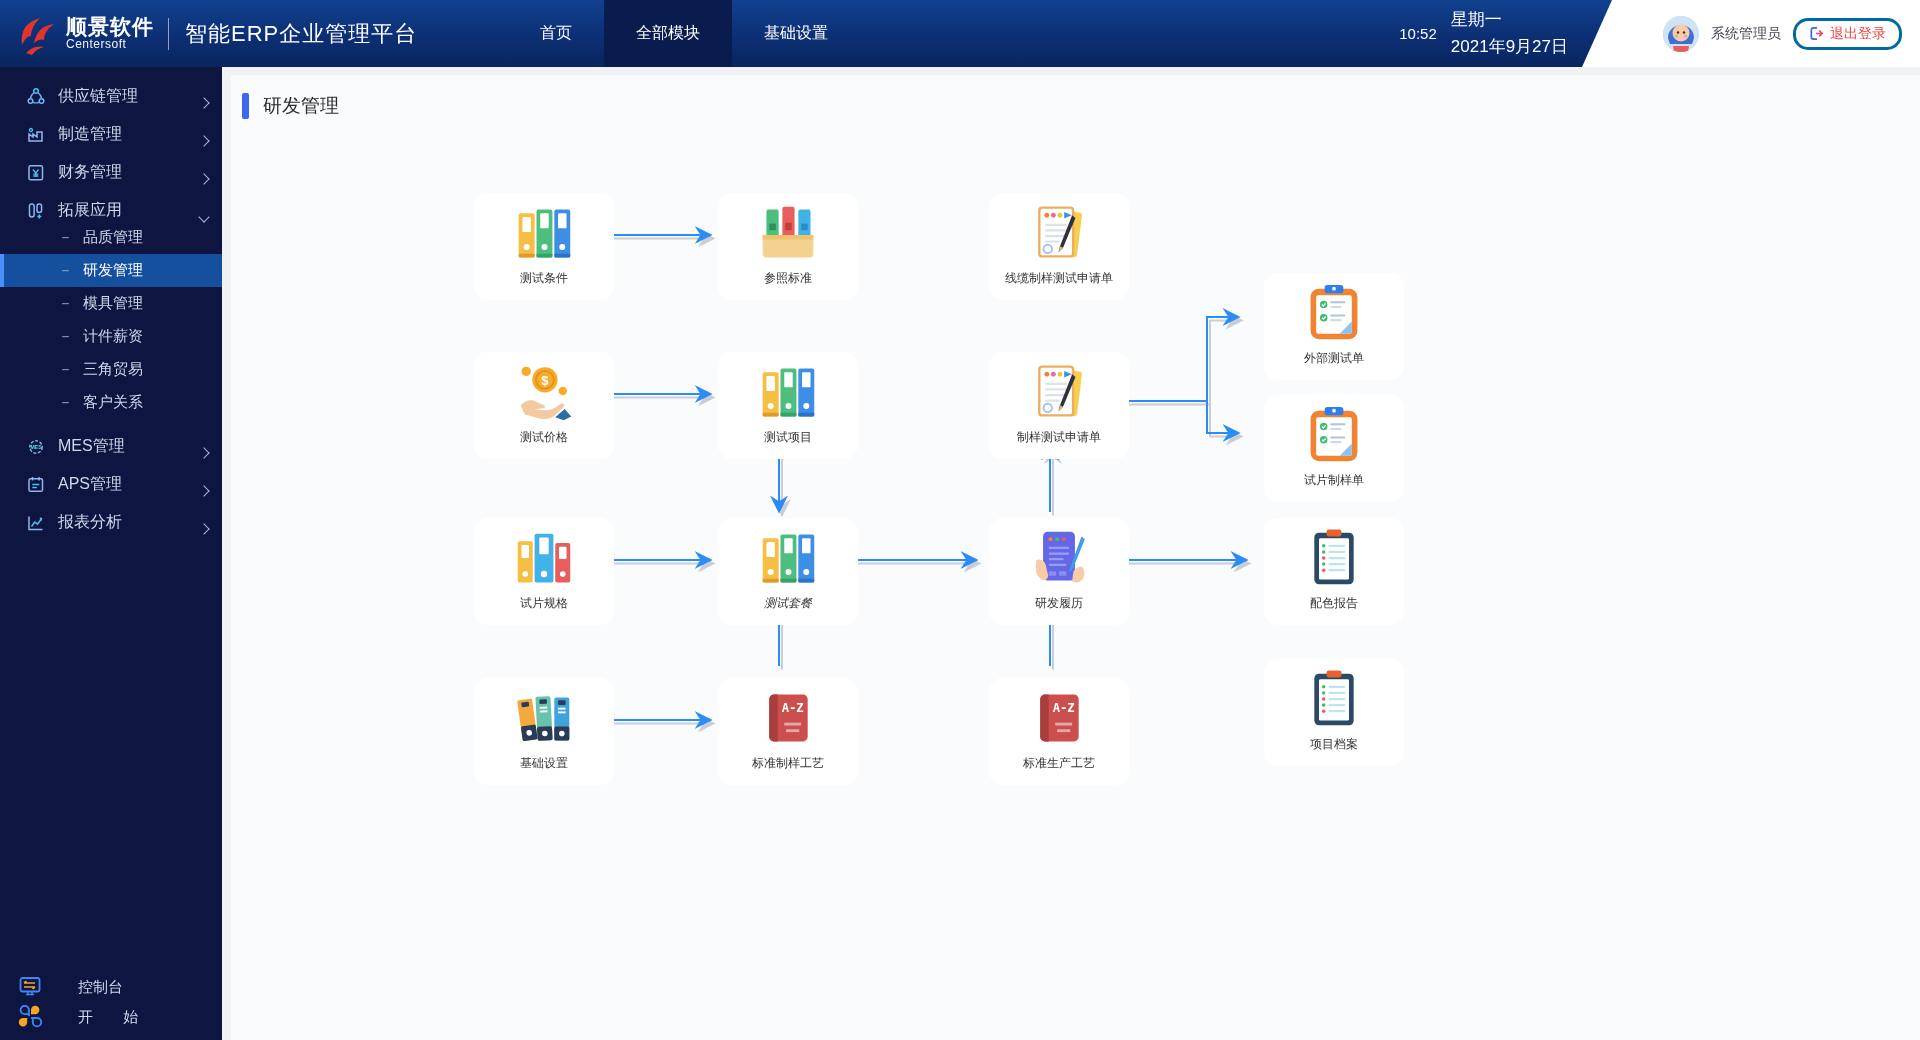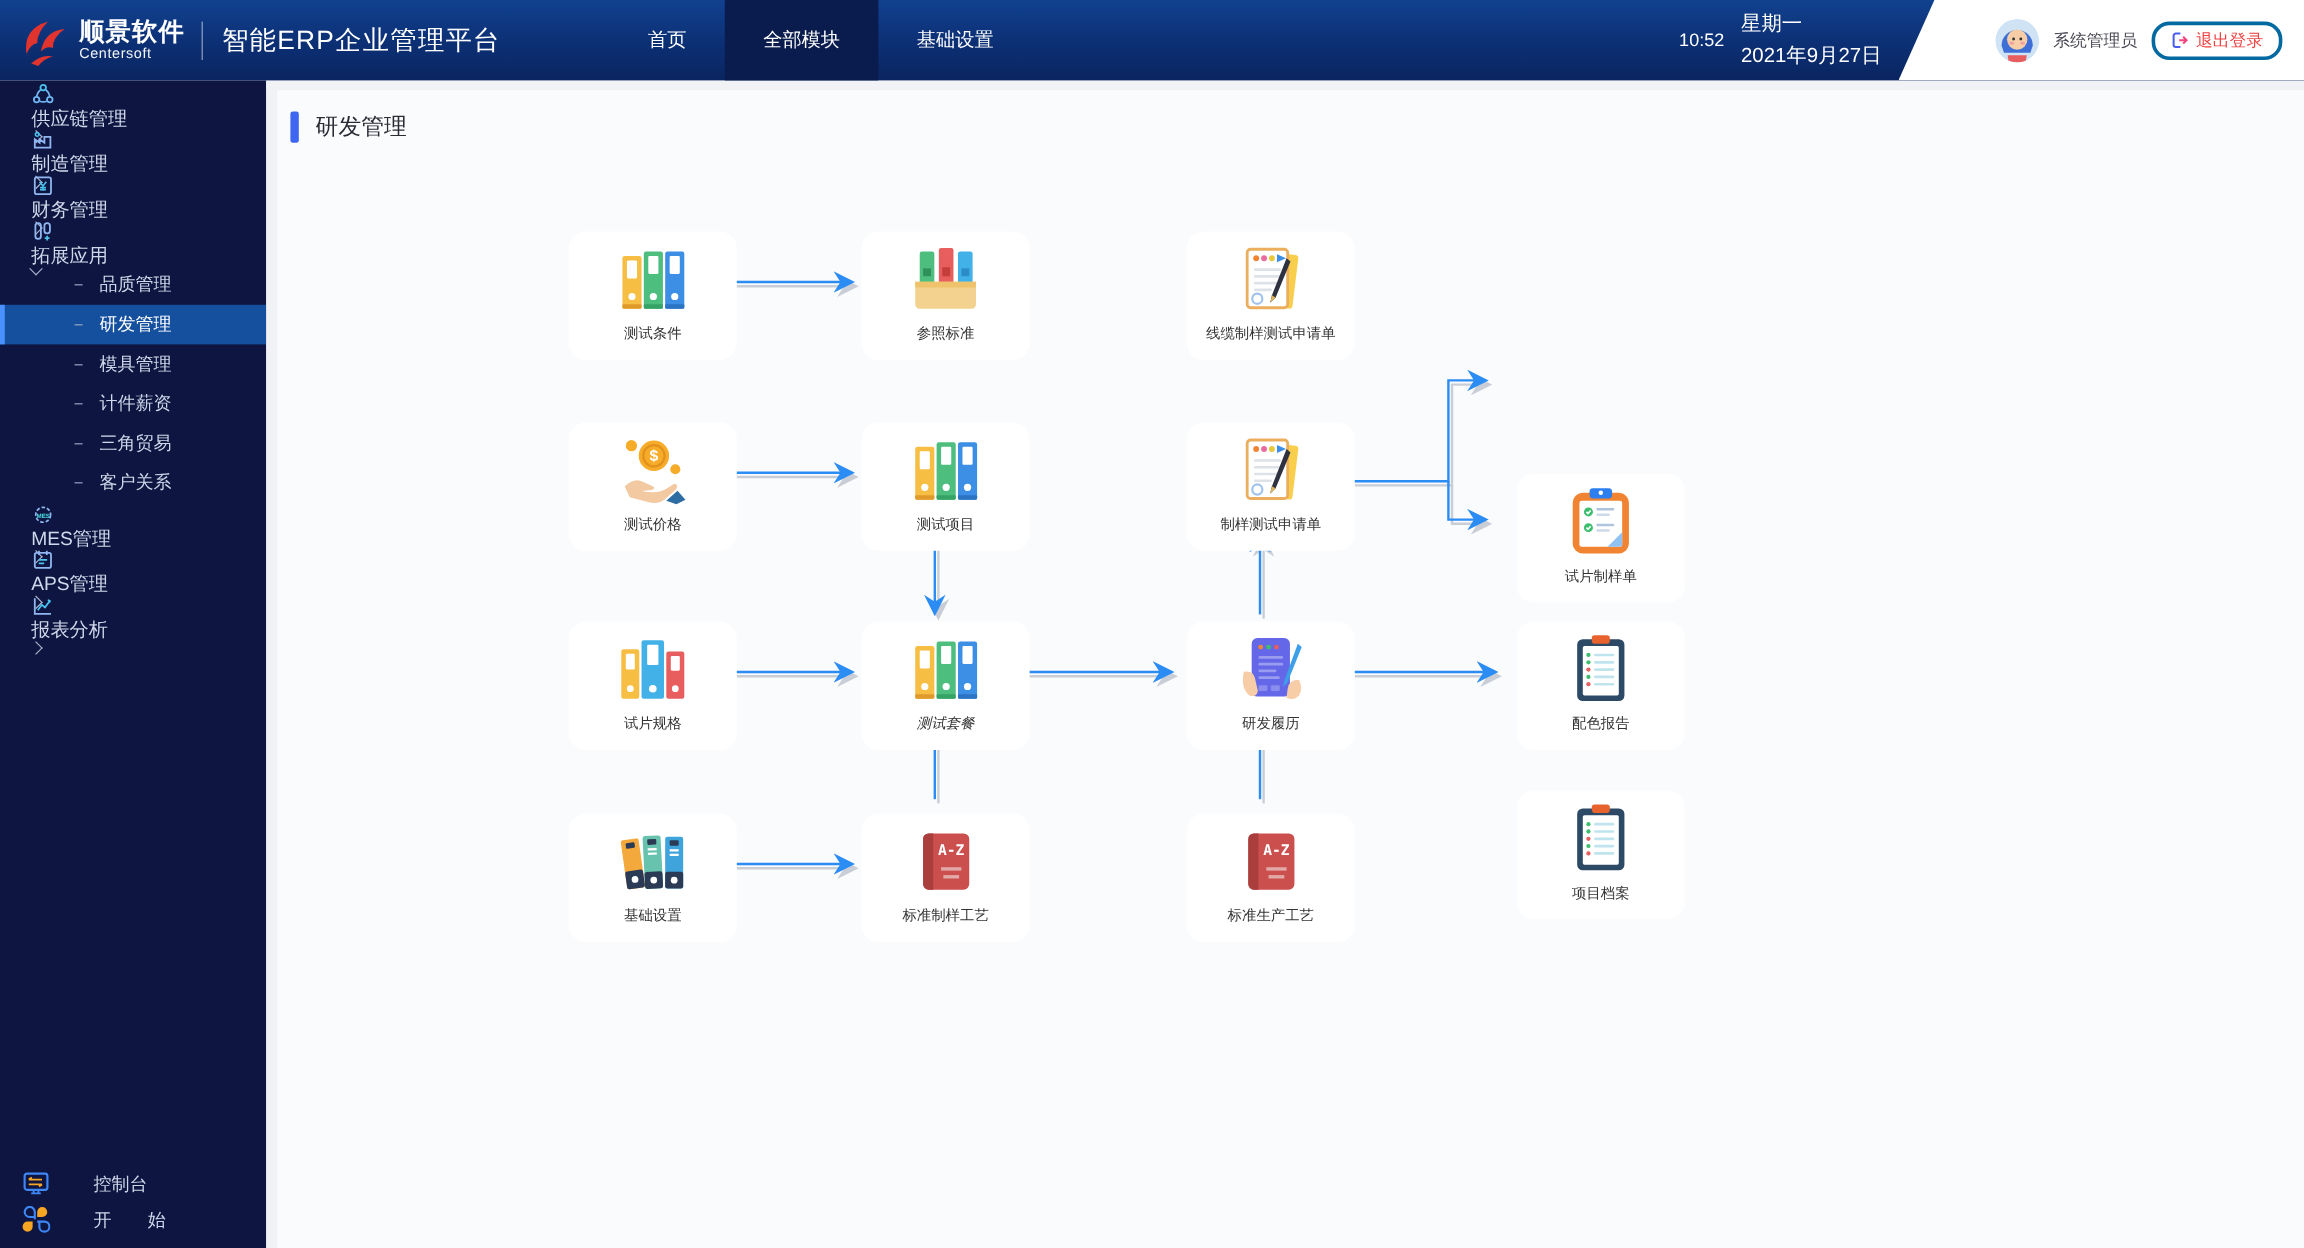--- a/index.html
+++ b/index.html
@@ -27,21 +27,21 @@
     clip-path:polygon(30px 0,100% 0,100% 100%,0 100%); display:flex; align-items:center; justify-content:flex-end; gap:12px; padding-right:18px; }
   .avatar { width:36px; height:36px; border-radius:50%; overflow:hidden; background:#bfd9f2; flex:none; cursor:pointer; }
   .username { font-size:14px; color:#4a4a55; }
   .logout-btn { display:flex; align-items:center; gap:6px; border:3px solid #0369a1; border-radius:15px;
     padding:4px 13px; background:#fff; cursor:pointer; }
   .logout-label { color:#f03e3e; font-size:14px; }
 
   
   .sidebar { position:absolute; left:0; top:67px; width:222px; height:973px; background:#0e1540; color:#cfd8ea; }
   .side-list { padding-top:2px; }
-  .side-item { height:38px; display:flex; align-items:flex-start; padding:0 14px 0 26px; font-size:16px; cursor:pointer; position:relative;flex-direction:column; }
+  .side-item { height:38px; display:flex; align-items:flex-end; padding:0 14px 0 26px; font-size:16px; cursor:pointer; position:relative; }
   .side-item .s-icon { width:20px; height:20px; margin-right:12px; flex:none; }
   .side-item .s-label { flex:1; }
   .chev { width:8px; height:8px; border-right:1.6px solid #aab6cf; border-bottom:1.6px solid #aab6cf; flex:none; }
   .chev.right { transform:rotate(-45deg); }
   .chev.down { transform:rotate(45deg); margin-top:-4px; }
   .side-sub { height:33px; display:flex; align-items:center; padding-left:58px; font-size:15px; cursor:pointer; position:relative; }
   .side-sub .dash { margin-right:10px; color:#9aa7c4; }
   .side-sub.active { background:#15509f; color:#fff; }
   .side-sub.active::before { content:""; position:absolute; left:0; top:0; width:4px; height:100%; background:#4a90ff; }
   .side-bottom { position:absolute; left:0; bottom:8px; width:100%; }
@@ -376,20 +376,38 @@
             <rect x="17" y="28" width="24" height="2.4" rx="1.2" fill="#dde2e9"></rect>
           <rect x="17" y="34" width="24" height="2.4" rx="1.2" fill="#dde2e9"></rect>
             <rect x="17" y="40" width="16" height="2.4" rx="1.2" fill="#dde2e9"></rect>
           <circle cx="20" cy="49" r="4.5" fill="none" stroke="#9fc3ee" stroke-width="2"></circle>
           <path d="M46 13 L33 46 l-1.5 6.5 4.8 -4.7 L49.5 16 Z" fill="#2e3140"></path>
             <path d="M33 46 l-1.5 6.5 4.8 -4.7 Z" fill="#e0b25a"></path>
         </svg>
         <span class="n-label">制样测试申请单</span>
       </div>
 
+      <div class="node" style="left:1103px; top:198px;">
+        <svg class="n-icon" viewBox="0 0 64 64">
+          <rect x="7" y="6" width="50" height="54" rx="9" fill="#f08433"></rect>
+          <rect x="13" y="13" width="38" height="41" rx="2" fill="#fff"></rect>
+          <rect x="22" y="2" width="20" height="9" rx="3" fill="#2d7ff0"></rect>
+            <circle cx="32" cy="6" r="2" fill="#fff"></circle>
+          <circle cx="21" cy="23" r="4" fill="#3dbe6e"></circle>
+            <path d="M19.2 23 l1.4 1.5 2.4 -2.8" stroke="#fff" stroke-width="1.4" fill="none"></path>
+          <rect x="28" y="19.5" width="16" height="2.2" rx="1" fill="#aec3dc"></rect>
+            <rect x="28" y="24.5" width="12" height="2.2" rx="1" fill="#cdd9e8"></rect>
+          <circle cx="21" cy="37" r="4" fill="#3dbe6e"></circle>
+            <path d="M19.2 37 l1.4 1.5 2.4 -2.8" stroke="#fff" stroke-width="1.4" fill="none"></path>
+          <rect x="28" y="33.5" width="16" height="2.2" rx="1" fill="#aec3dc"></rect>
+            <rect x="28" y="38.5" width="12" height="2.2" rx="1" fill="#cdd9e8"></rect>
+          <path d="M38 54 l13 -13 v11 a2 2 0 0 1 -2 2 Z" fill="#8fc1f2"></path>
+        </svg>
+        <span class="n-label">外部测试单</span>
+      </div>
 
       <div class="node" style="left:1103px; top:320px;">
         <svg class="n-icon" viewBox="0 0 64 64">
           <rect x="7" y="6" width="50" height="54" rx="9" fill="#f08433"></rect>
           <rect x="13" y="13" width="38" height="41" rx="2" fill="#fff"></rect>
           <rect x="22" y="2" width="20" height="9" rx="3" fill="#2d7ff0"></rect>
             <circle cx="32" cy="6" r="2" fill="#fff"></circle>
           <circle cx="21" cy="23" r="4" fill="#3dbe6e"></circle>
             <path d="M19.2 23 l1.4 1.5 2.4 -2.8" stroke="#fff" stroke-width="1.4" fill="none"></path>
           <rect x="28" y="19.5" width="16" height="2.2" rx="1" fill="#aec3dc"></rect>

